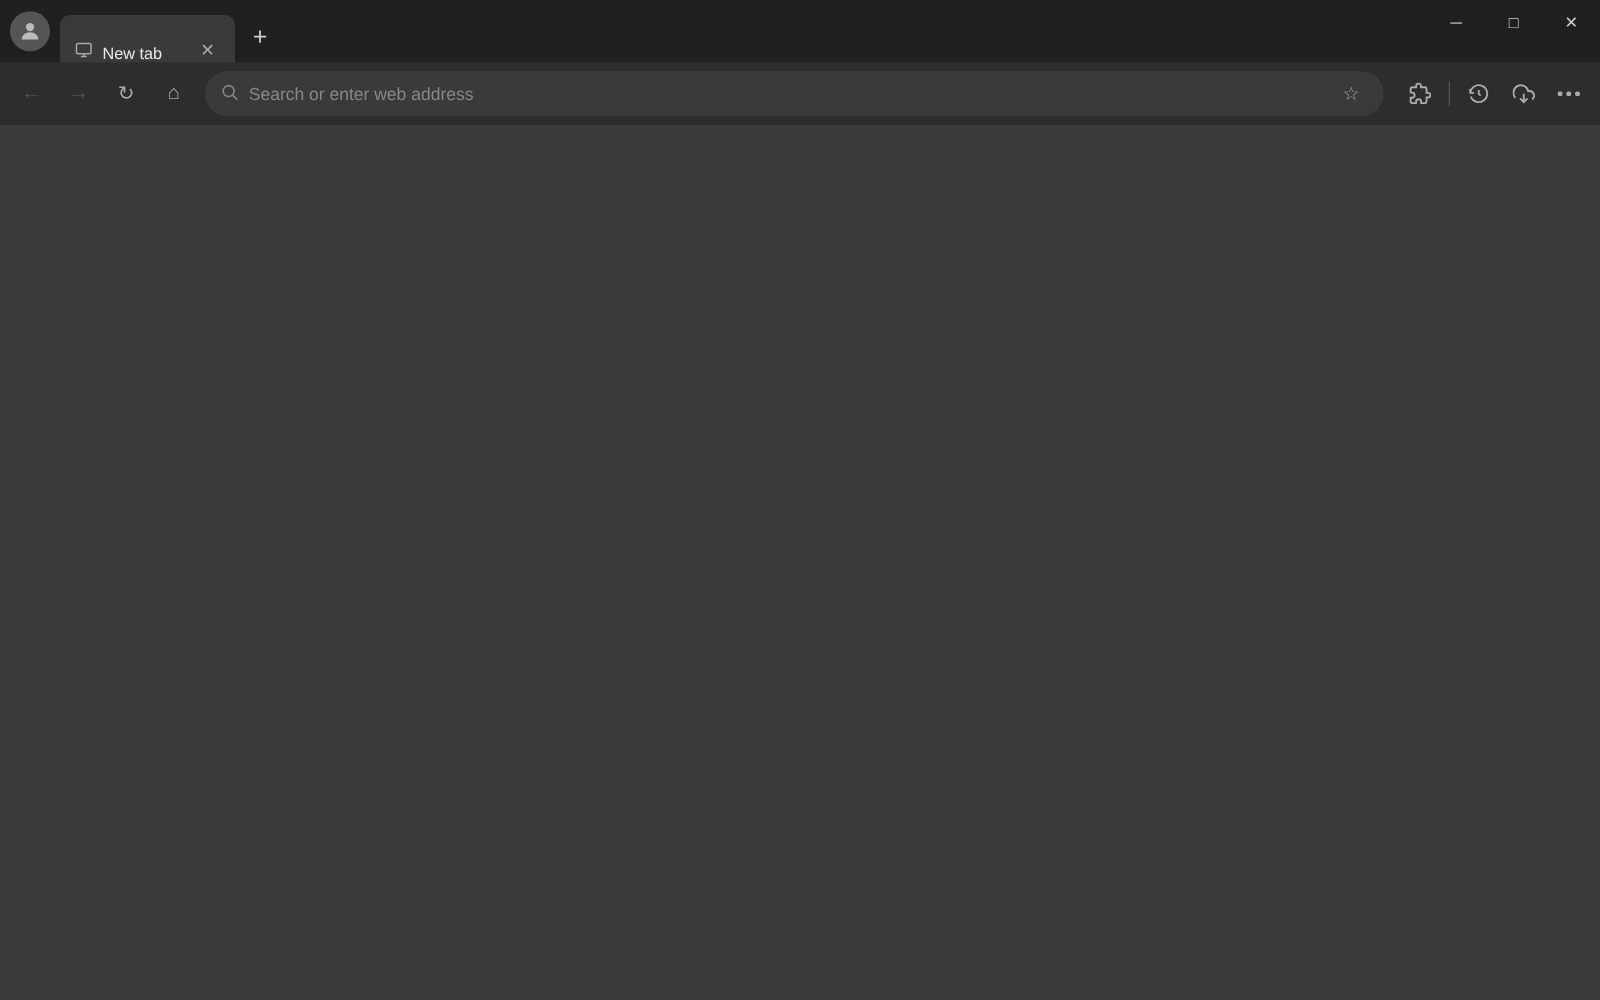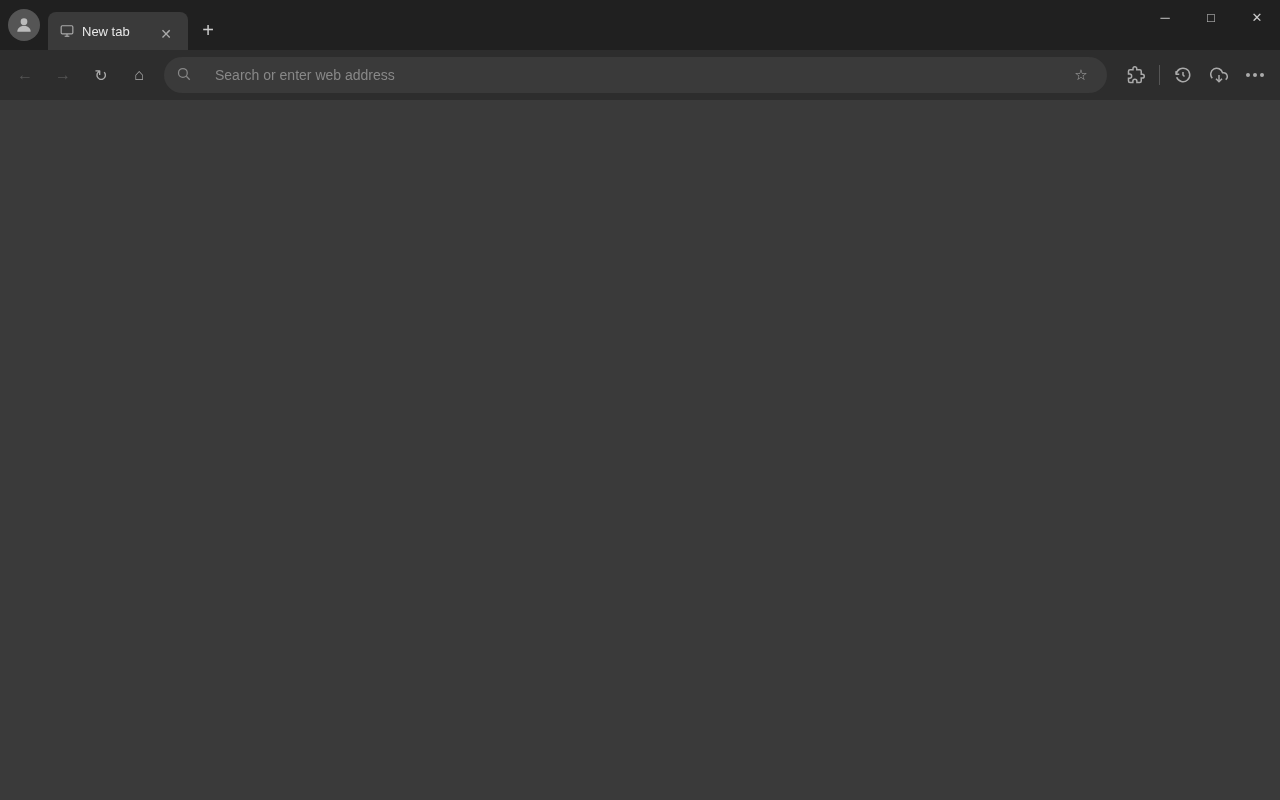--- a/index.html
+++ b/index.html
@@ -38,24 +38,24 @@
 
     .tabs-area {
       display: flex;
       align-items: flex-end;
       flex: 1;
       height: 100%;
     }
 
     .tab {
       display: flex;
-      align-items: flex-start;
+      align-items: flex-end;
       background: #3a3a3a;
       border-radius: 8px 8px 0 0;
-      padding: 12px 12px;
+      padding: 0 12px;
       height: 38px;
       min-width: 140px;
       max-width: 240px;
       gap: 8px;
       cursor: pointer;
       position: relative;
     }
 
     .tab-icon {
       font-size: 14px;
@@ -142,21 +142,21 @@
     .nav-btn.disabled { color: #555; cursor: default; }
 
     .address-bar {
       flex: 1;
       display: flex;
       align-items: center;
       background: #3a3a3a;
       border-radius: 20px;
       height: 36px;
       padding: 0 12px;
-      gap: 24px;
+      gap: 8px;
       margin: 0 4px;
     }
 
     .search-icon-addr {
       color: #aaa;
       font-size: 15px;
       flex-shrink: 0;
     }
 
     .address-input {

